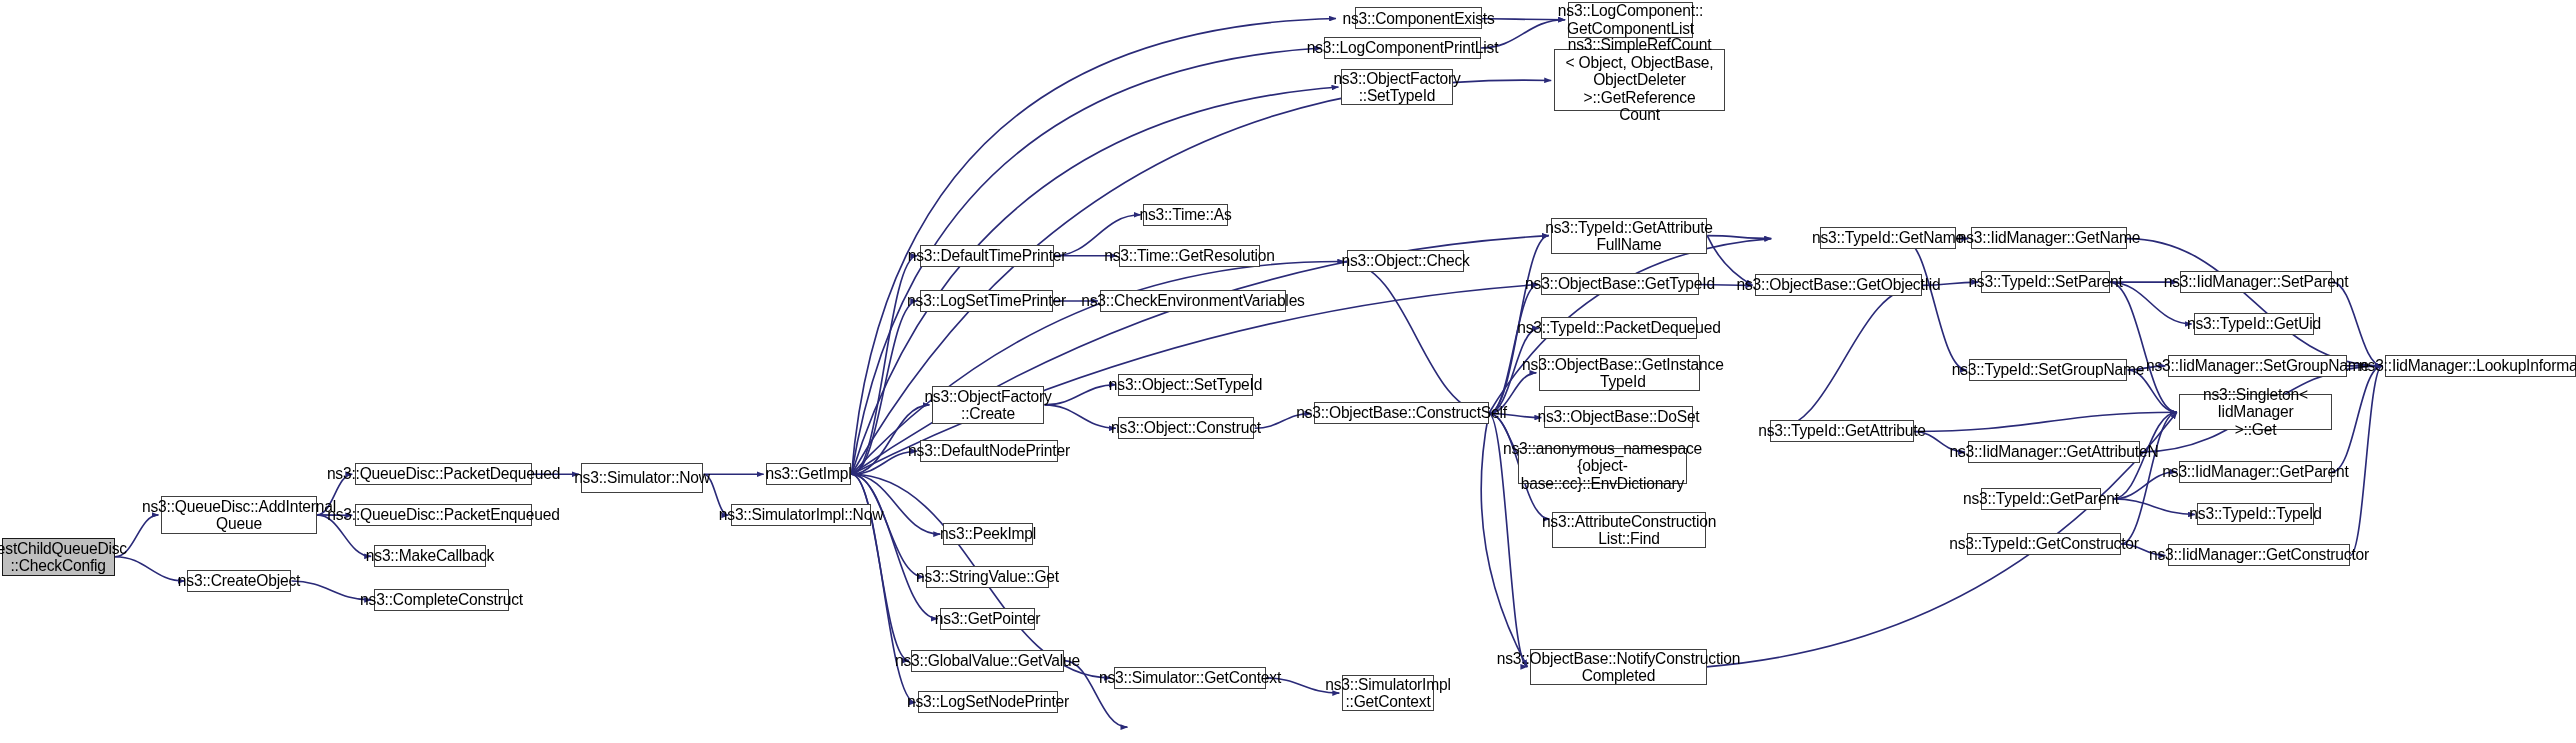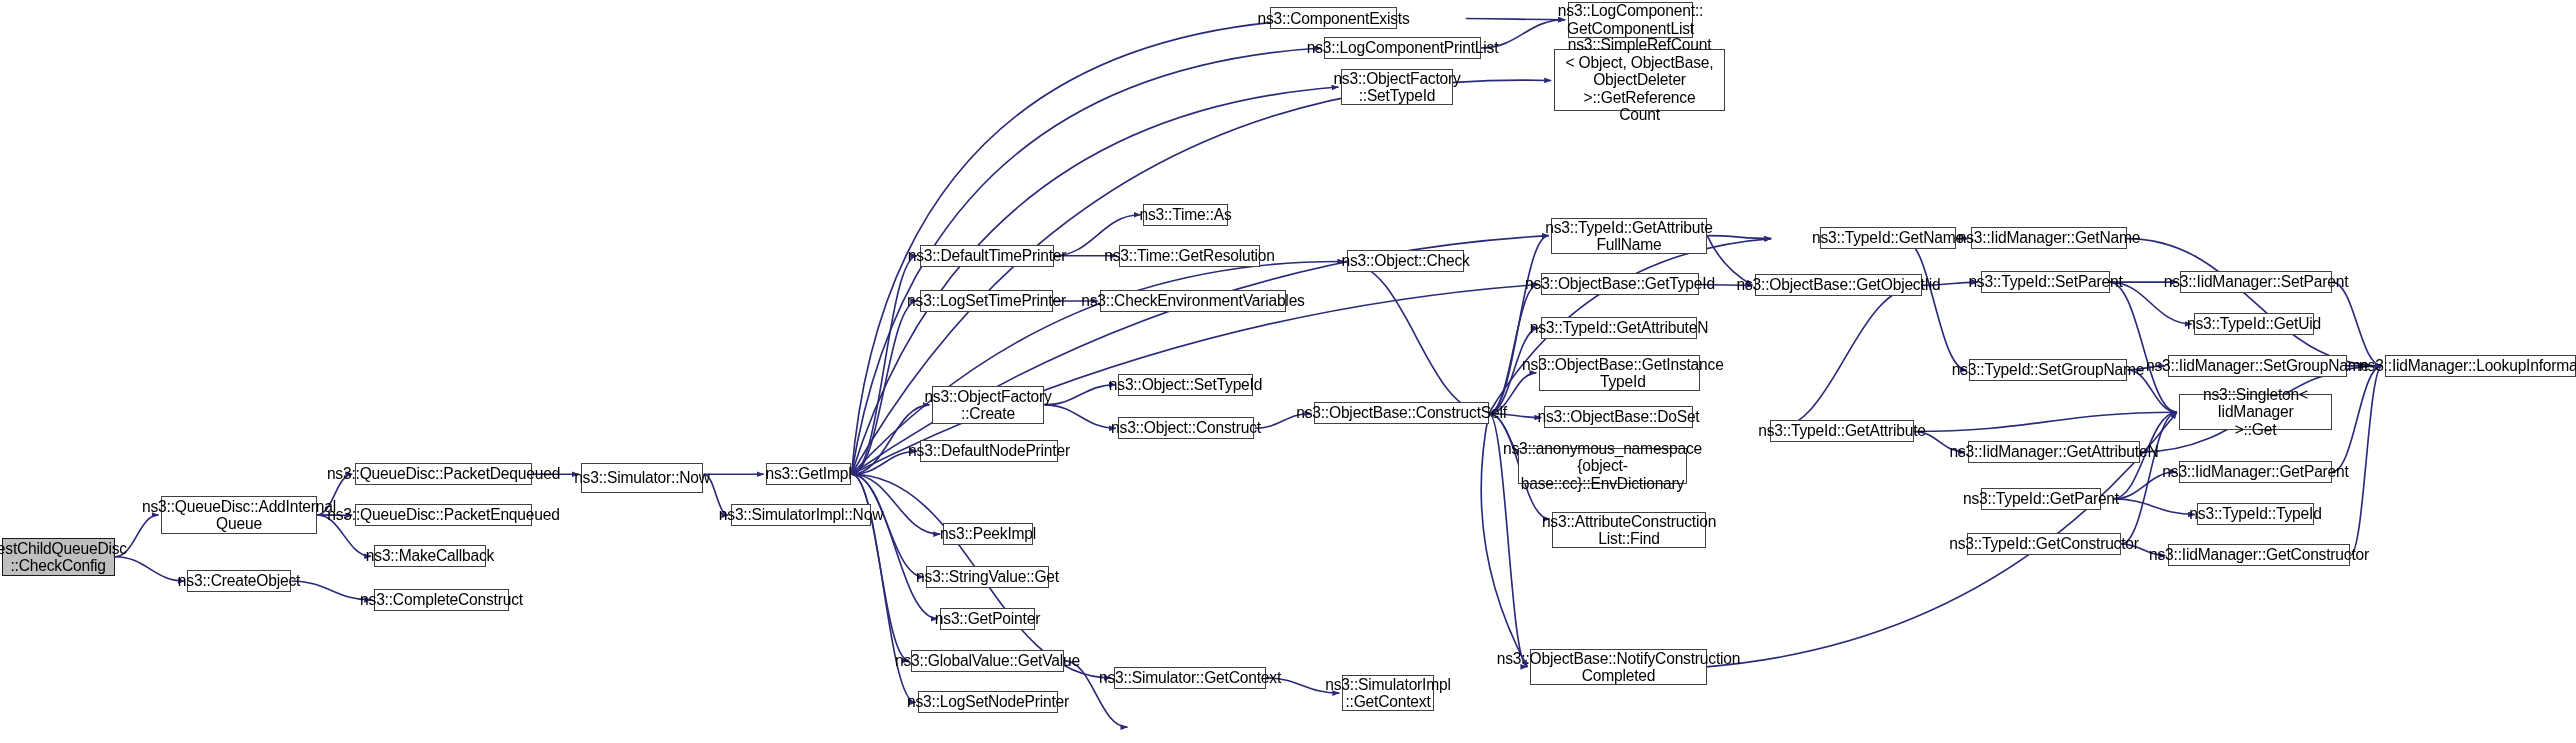--- a/index.html
+++ b/index.html
@@ -155,38 +155,38 @@
       <div class="node" style="left: 940px; top: 608px; width: 95px; height: 22px;">ns3::GetPointer</div>
       <div class="node" style="left: 911px; top: 650px; width: 153px; height: 22px;">ns3::GlobalValue::GetValue</div>
       <div class="node" style="left: 918px; top: 691px; width: 140px; height: 22px;">ns3::LogSetNodePrinter</div>
       <div class="node" style="left: 1143px; top: 204px; width: 85px; height: 22px;">ns3::Time::As</div>
       <div class="node" style="left: 1119px; top: 245px; width: 141px; height: 22px;">ns3::Time::GetResolution</div>
       <div class="node" style="left: 1100px; top: 290px; width: 186px; height: 22px;">ns3::CheckEnvironmentVariables</div>
       <div class="node" style="left: 1118px; top: 374px; width: 135px; height: 22px;">ns3::Object::SetTypeId</div>
       <div class="node" style="left: 1118px; top: 417px; width: 136px; height: 22px;">ns3::Object::Construct</div>
       <div class="node" style="left: 1114px; top: 667px; width: 152px; height: 22px;">ns3::Simulator::GetContext</div>
       <div class="node" style="left: 1130px; top: 744px; width: 122px; height: 22px;">ns3::StringValue::Set</div>
-      <div class="node" style="left: 1270px; top: 7.4px; width: 127px; height: 22px;">ns3::ComponentExists</div>
+      <div class="node" style="left: 1355px; top: 7.4px; width: 127px; height: 22px;">ns3::ComponentExists</div>
       <div class="node" style="left: 1324px; top: 37px; width: 157px; height: 22px;">ns3::LogComponentPrintList</div>
       <div class="node" style="left: 1341px; top: 69px; width: 112px; height: 36px;">ns3::ObjectFactory
 ::SetTypeId</div>
       <div class="node" style="left: 1347px; top: 250px; width: 117px; height: 22px;">ns3::Object::Check</div>
       <div class="node" style="left: 1314px; top: 402px; width: 175px; height: 22px;">ns3::ObjectBase::ConstructSelf</div>
       <div class="node" style="left: 1342px; top: 675px; width: 92px; height: 36px;">ns3::SimulatorImpl
 ::GetContext</div>
       <div class="node" style="left: 1568px; top: 1.6px; width: 125px; height: 36px;">ns3::LogComponent::
 GetComponentList</div>
       <div class="node" style="left: 1554px; top: 49px; width: 171px; height: 62px;">ns3::SimpleRefCount
 &lt; Object, ObjectBase,
 ObjectDeleter &gt;::GetReference
 Count</div>
       <div class="node" style="left: 1551px; top: 218px; width: 156px; height: 36px;">ns3::TypeId::GetAttribute
 FullName</div>
       <div class="node" style="left: 1541px; top: 273px; width: 158px; height: 22px;">ns3::ObjectBase::GetTypeId</div>
-      <div class="node" style="left: 1541px; top: 317px; width: 156px; height: 22px;">ns3::TypeId::GetAttributeN</div>
+      <div class="node" style="left: 1541px; top: 317px; width: 156px; height: 22px;">ns3::TypeId::PacketDequeued</div>
       <div class="node" style="left: 1539px; top: 355px; width: 161px; height: 36px; padding-left: 10px;">ns3::ObjectBase::GetInstance
 TypeId</div>
       <div class="node" style="left: 1544px; top: 406px; width: 149px; height: 22px;">ns3::ObjectBase::DoSet</div>
       <div class="node" style="left: 1518px; top: 448px; width: 169px; height: 36px;">ns3::anonymous_namespace
 {object-base::cc}::EnvDictionary</div>
       <div class="node" style="left: 1552px; top: 512px; width: 154px; height: 36px;">ns3::AttributeConstruction
 List::Find</div>
       <div class="node" style="left: 1530px; top: 649px; width: 177px; height: 36px;">ns3::ObjectBase::NotifyConstruction
 Completed</div>
       <div class="node" style="left: 1820px; top: 227px; width: 136px; height: 22px;">ns3::TypeId::GetName</div>

